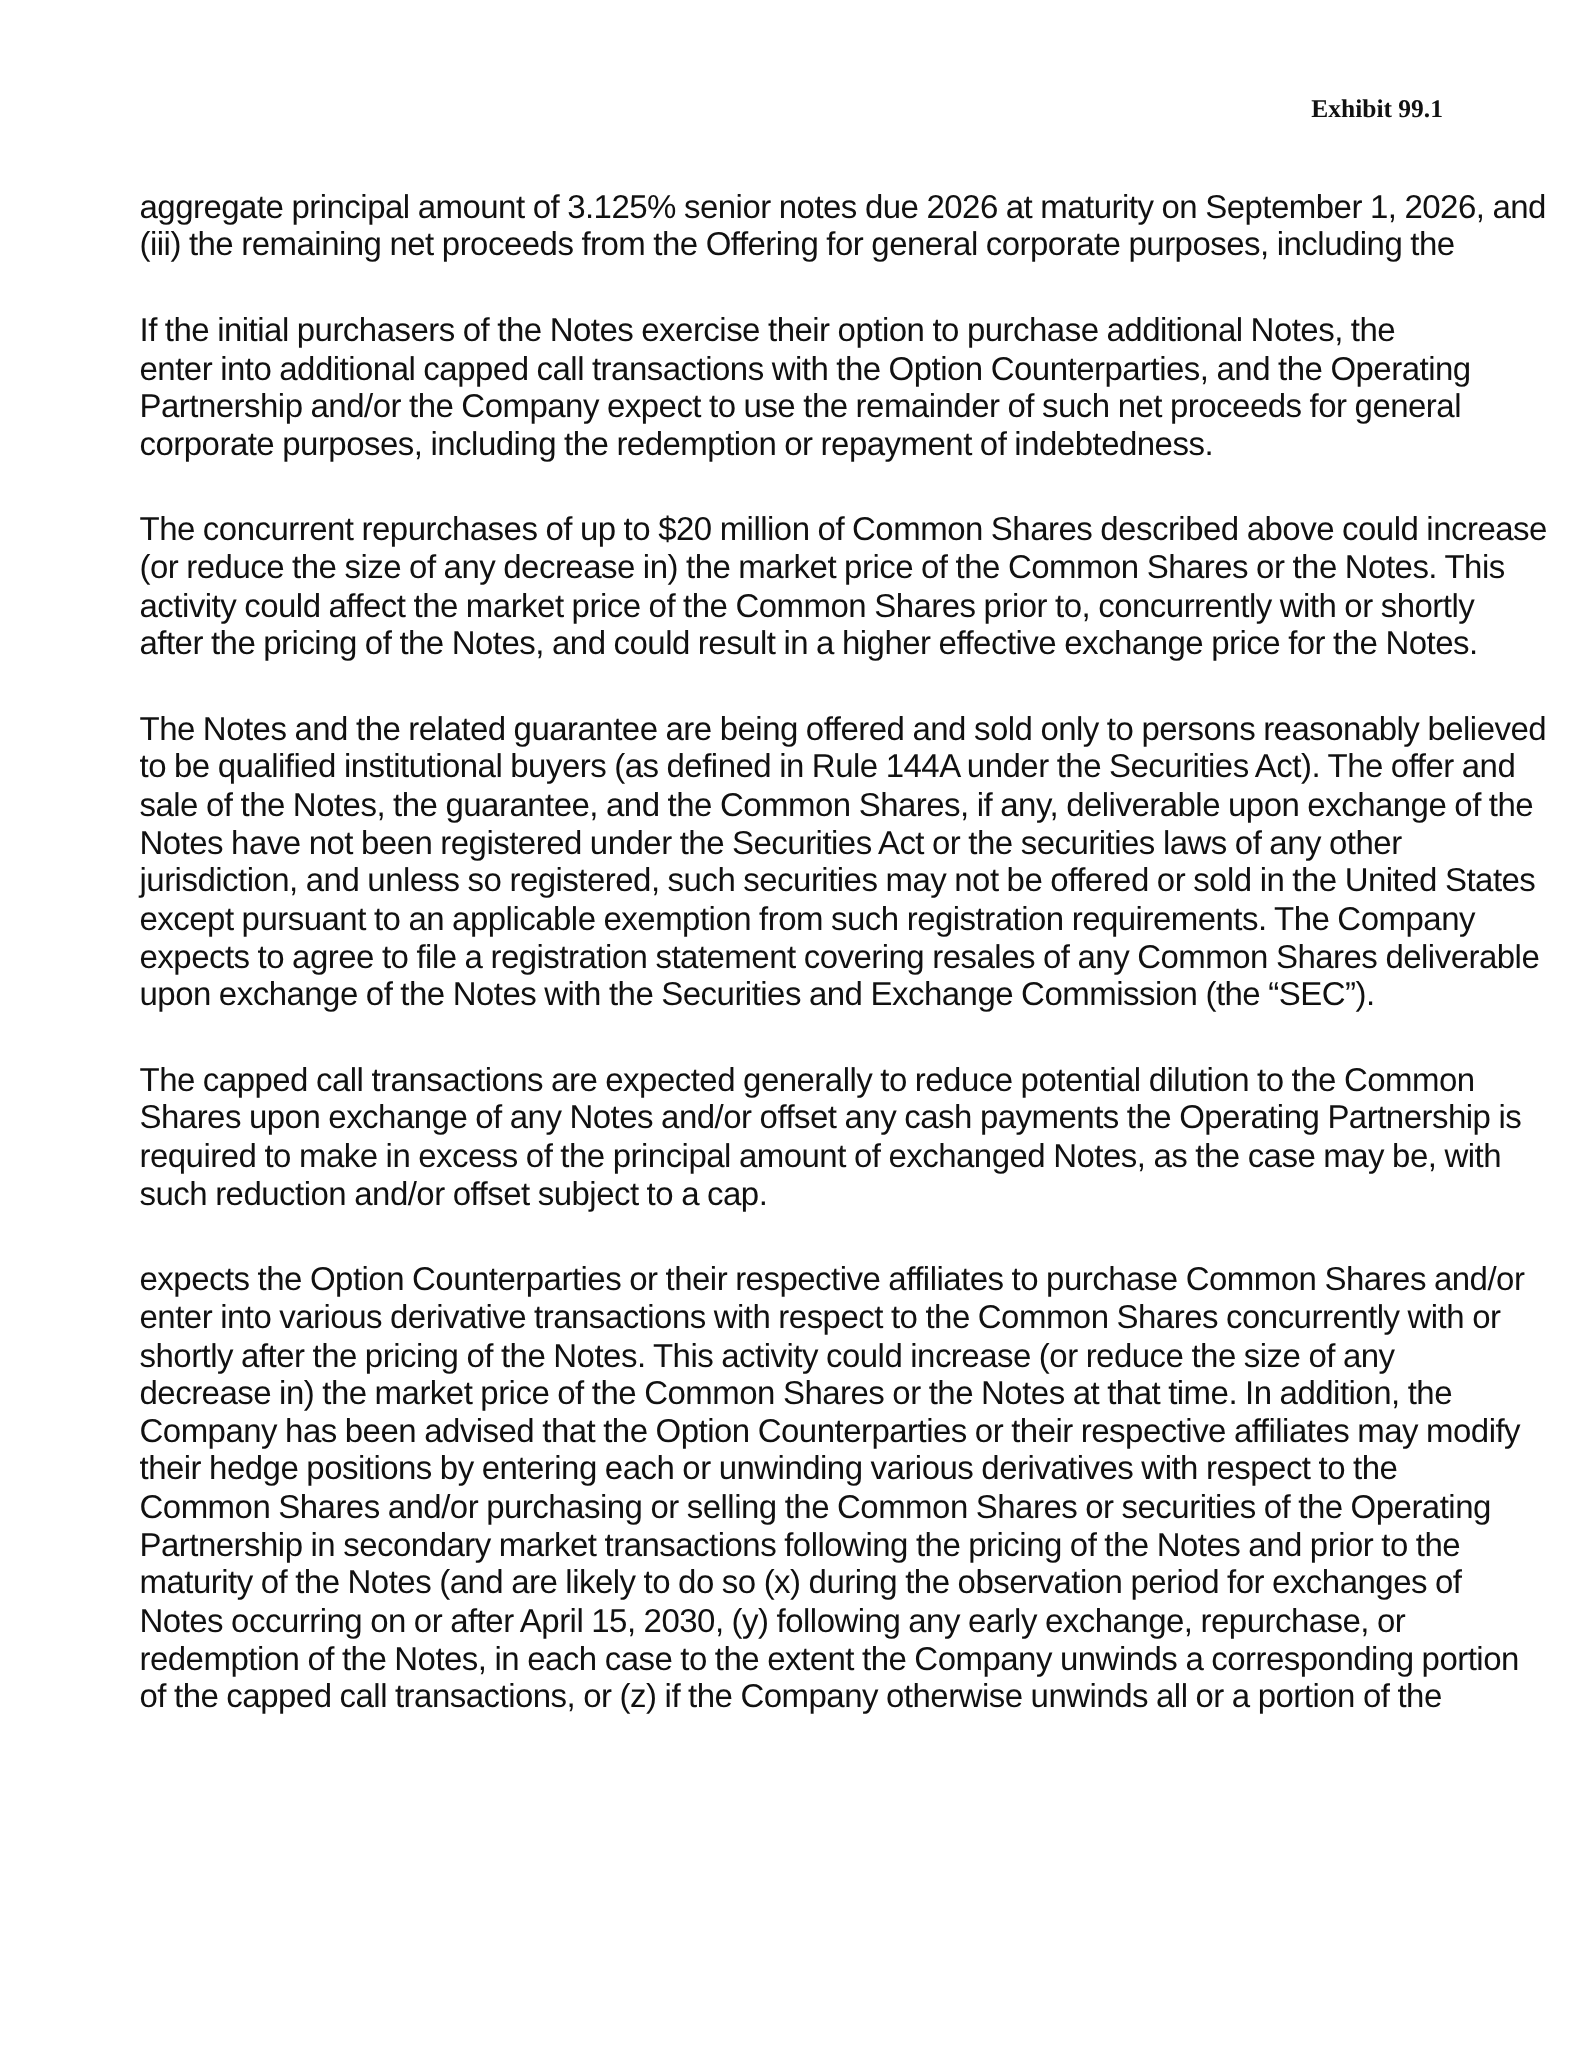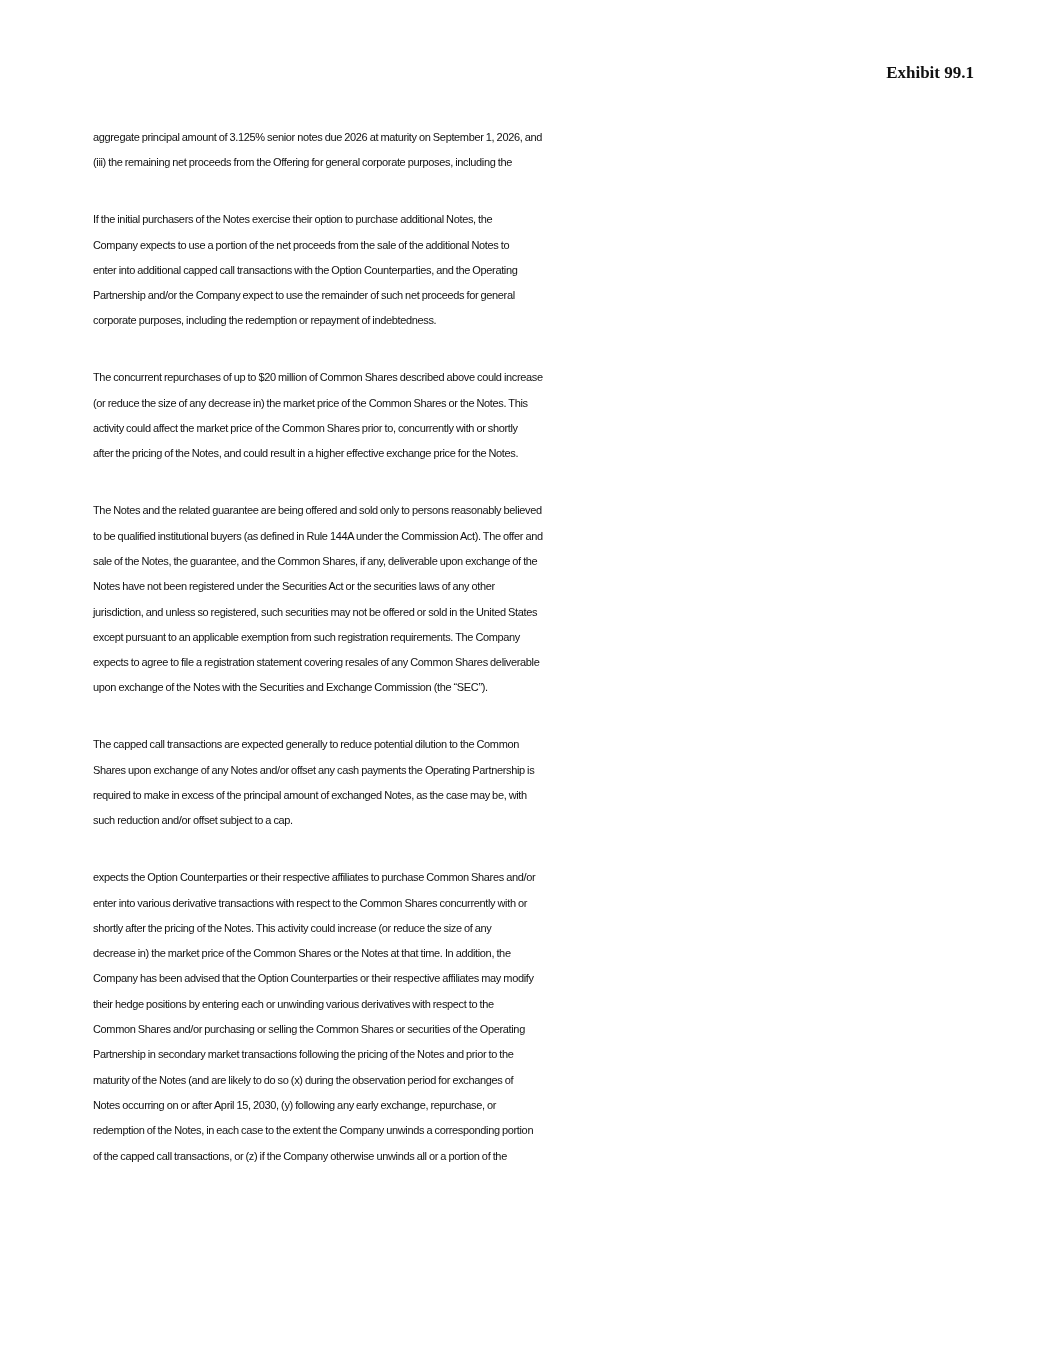--- a/index.html
+++ b/index.html
@@ -10,33 +10,33 @@
     body {
       width: 1055px;
       height: 1365px;
       position: relative;
       overflow: hidden;
       color: #111111;
     }
     .exhibit {
       position: absolute;
       top: 63px;
-      right: 81px;
+      right: 93px;
       font-family: "Liberation Serif", serif;
       font-weight: bold;
       font-size: 17px;
       color: #111;
     }
     .content {
       position: absolute;
       left: 93px;
       top: 125px;
       width: 860px;
       font-family: "Liberation Sans", sans-serif;
-      font-size: 11px;
+      font-size: 22px;
       line-height: 25.3px;
       letter-spacing: -0.35px;
       word-spacing: -0.4px;
       color: #111;
     }
     .para {
       margin: 0 0 31.7px 0;
     }
     .line {
       display: block;
@@ -48,34 +48,33 @@
 
 <div class="exhibit">Exhibit 99.1</div>
 
 <div class="content">
   <p class="para">
     <span class="line">aggregate principal amount of 3.125% senior notes due 2026 at maturity on September 1, 2026, and</span>
     <span class="line">(iii) the remaining net proceeds from the Offering for general corporate purposes, including the</span>
   </p>
   <p class="para">
     <span class="line">If the initial purchasers of the Notes exercise their option to purchase additional Notes, the</span>
-    <span class="line">Company expects to use a portion of the net proceeds from the sale of the additional Notes to</span>
     <span class="line">enter into additional capped call transactions with the Option Counterparties, and the Operating</span>
     <span class="line">Partnership and/or the Company expect to use the remainder of such net proceeds for general</span>
     <span class="line">corporate purposes, including the redemption or repayment of indebtedness.</span>
   </p>
   <p class="para">
     <span class="line">The concurrent repurchases of up to $20 million of Common Shares described above could increase</span>
     <span class="line">(or reduce the size of any decrease in) the market price of the Common Shares or the Notes. This</span>
     <span class="line">activity could affect the market price of the Common Shares prior to, concurrently with or shortly</span>
     <span class="line">after the pricing of the Notes, and could result in a higher effective exchange price for the Notes.</span>
   </p>
   <p class="para">
     <span class="line">The Notes and the related guarantee are being offered and sold only to persons reasonably believed</span>
-    <span class="line">to be qualified institutional buyers (as defined in Rule 144A under the Commission Act). The offer and</span>
+    <span class="line">to be qualified institutional buyers (as defined in Rule 144A under the Securities Act). The offer and</span>
     <span class="line">sale of the Notes, the guarantee, and the Common Shares, if any, deliverable upon exchange of the</span>
     <span class="line">Notes have not been registered under the Securities Act or the securities laws of any other</span>
     <span class="line">jurisdiction, and unless so registered, such securities may not be offered or sold in the United States</span>
     <span class="line">except pursuant to an applicable exemption from such registration requirements. The Company</span>
     <span class="line">expects to agree to file a registration statement covering resales of any Common Shares deliverable</span>
     <span class="line">upon exchange of the Notes with the Securities and Exchange Commission (the “SEC”).</span>
   </p>
   <p class="para">
     <span class="line">The capped call transactions are expected generally to reduce potential dilution to the Common</span>
     <span class="line">Shares upon exchange of any Notes and/or offset any cash payments the Operating Partnership is</span>

